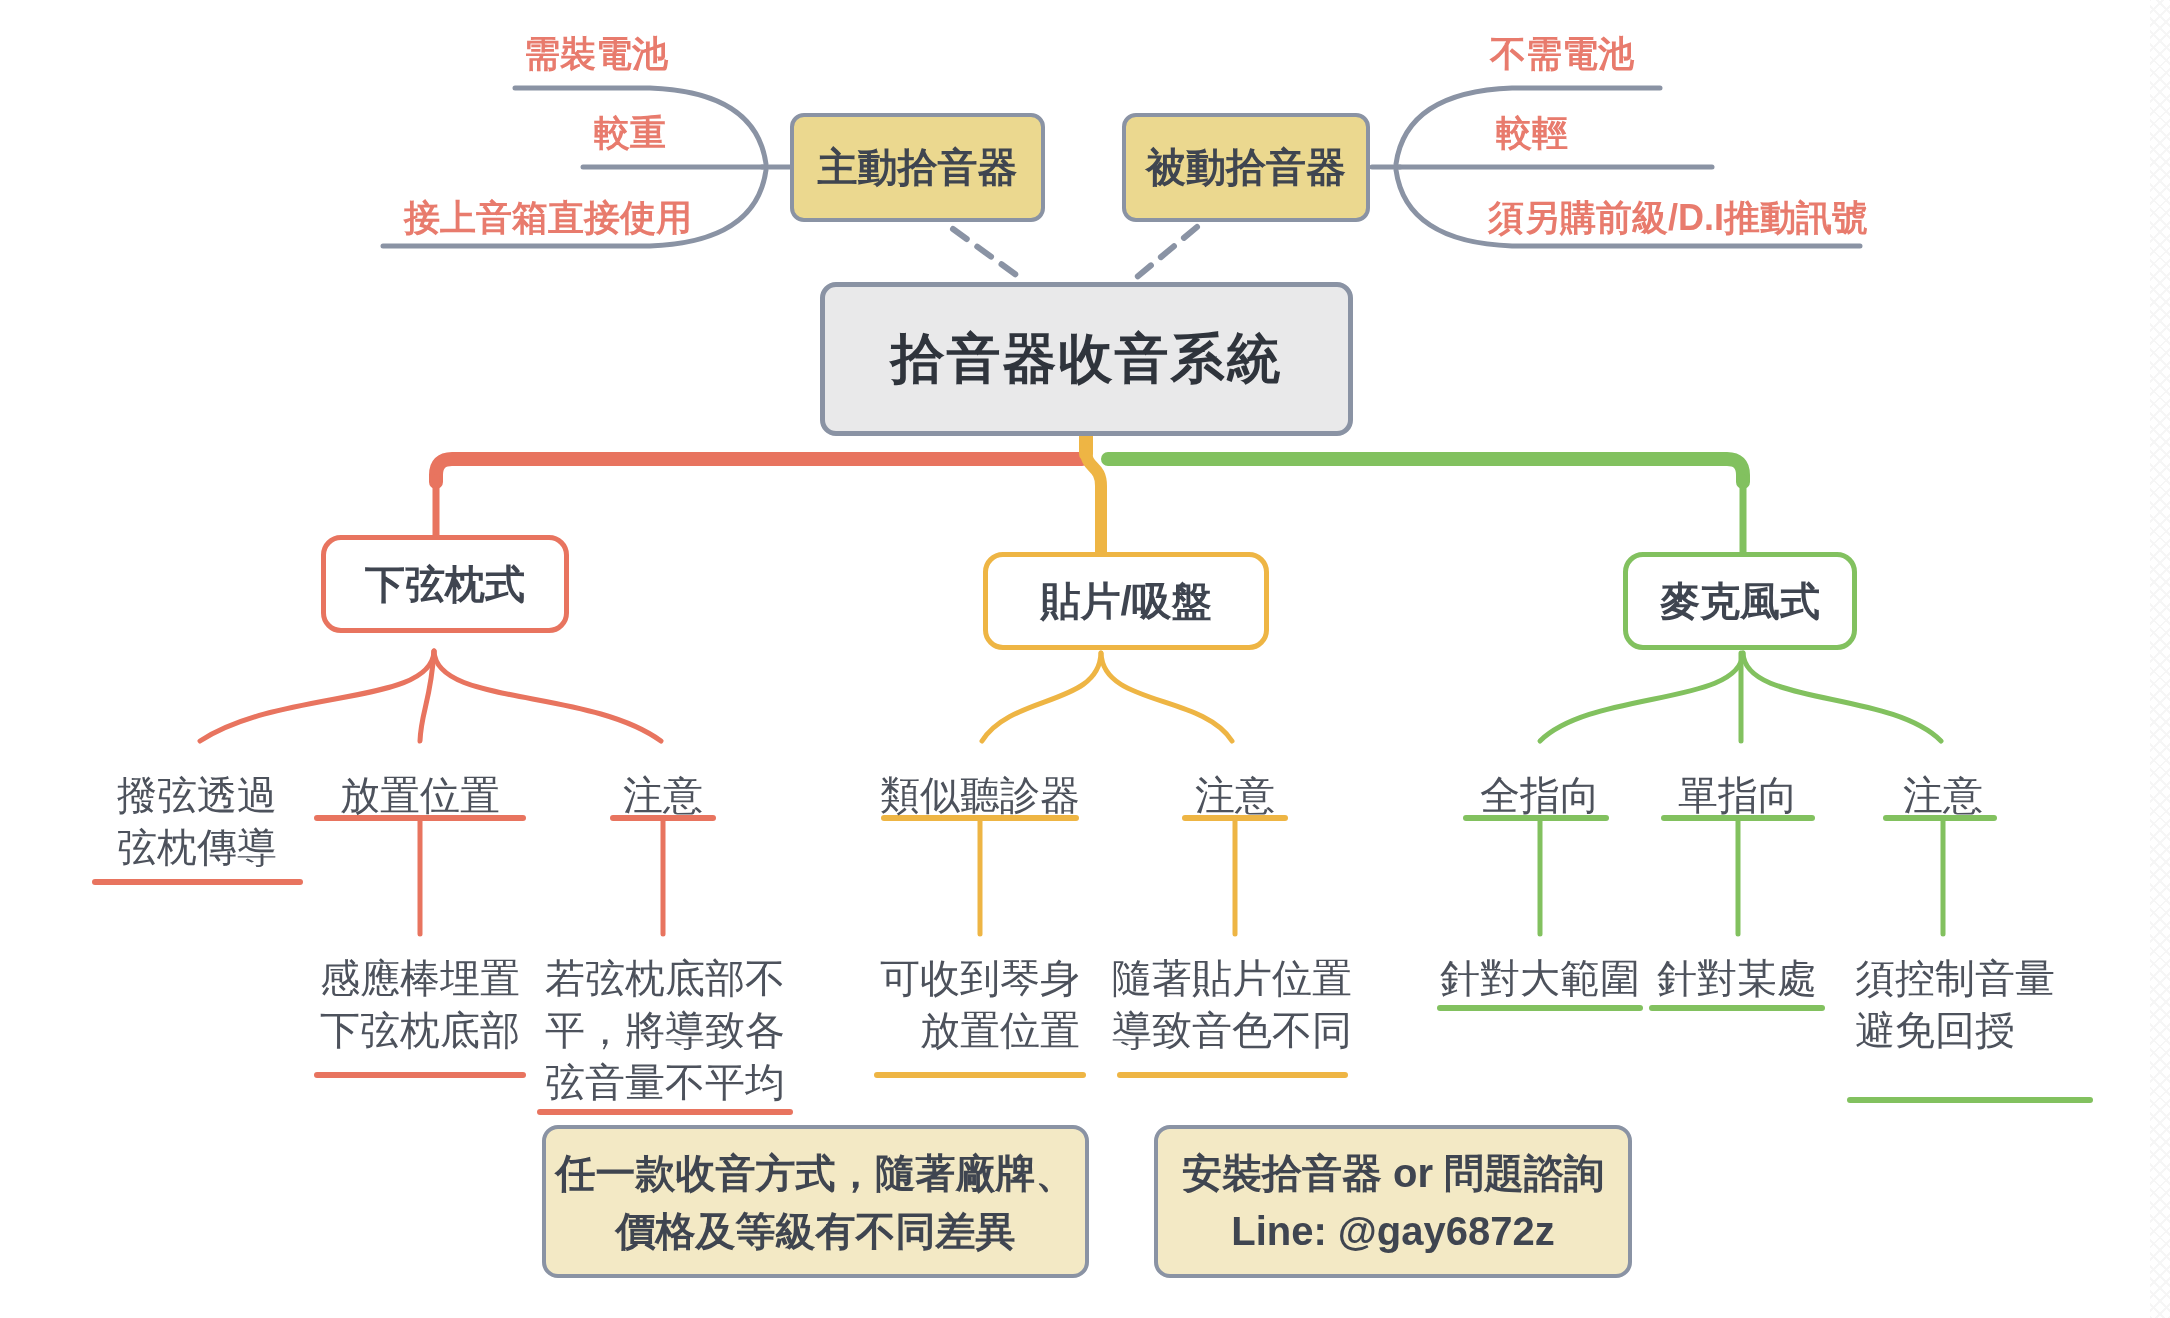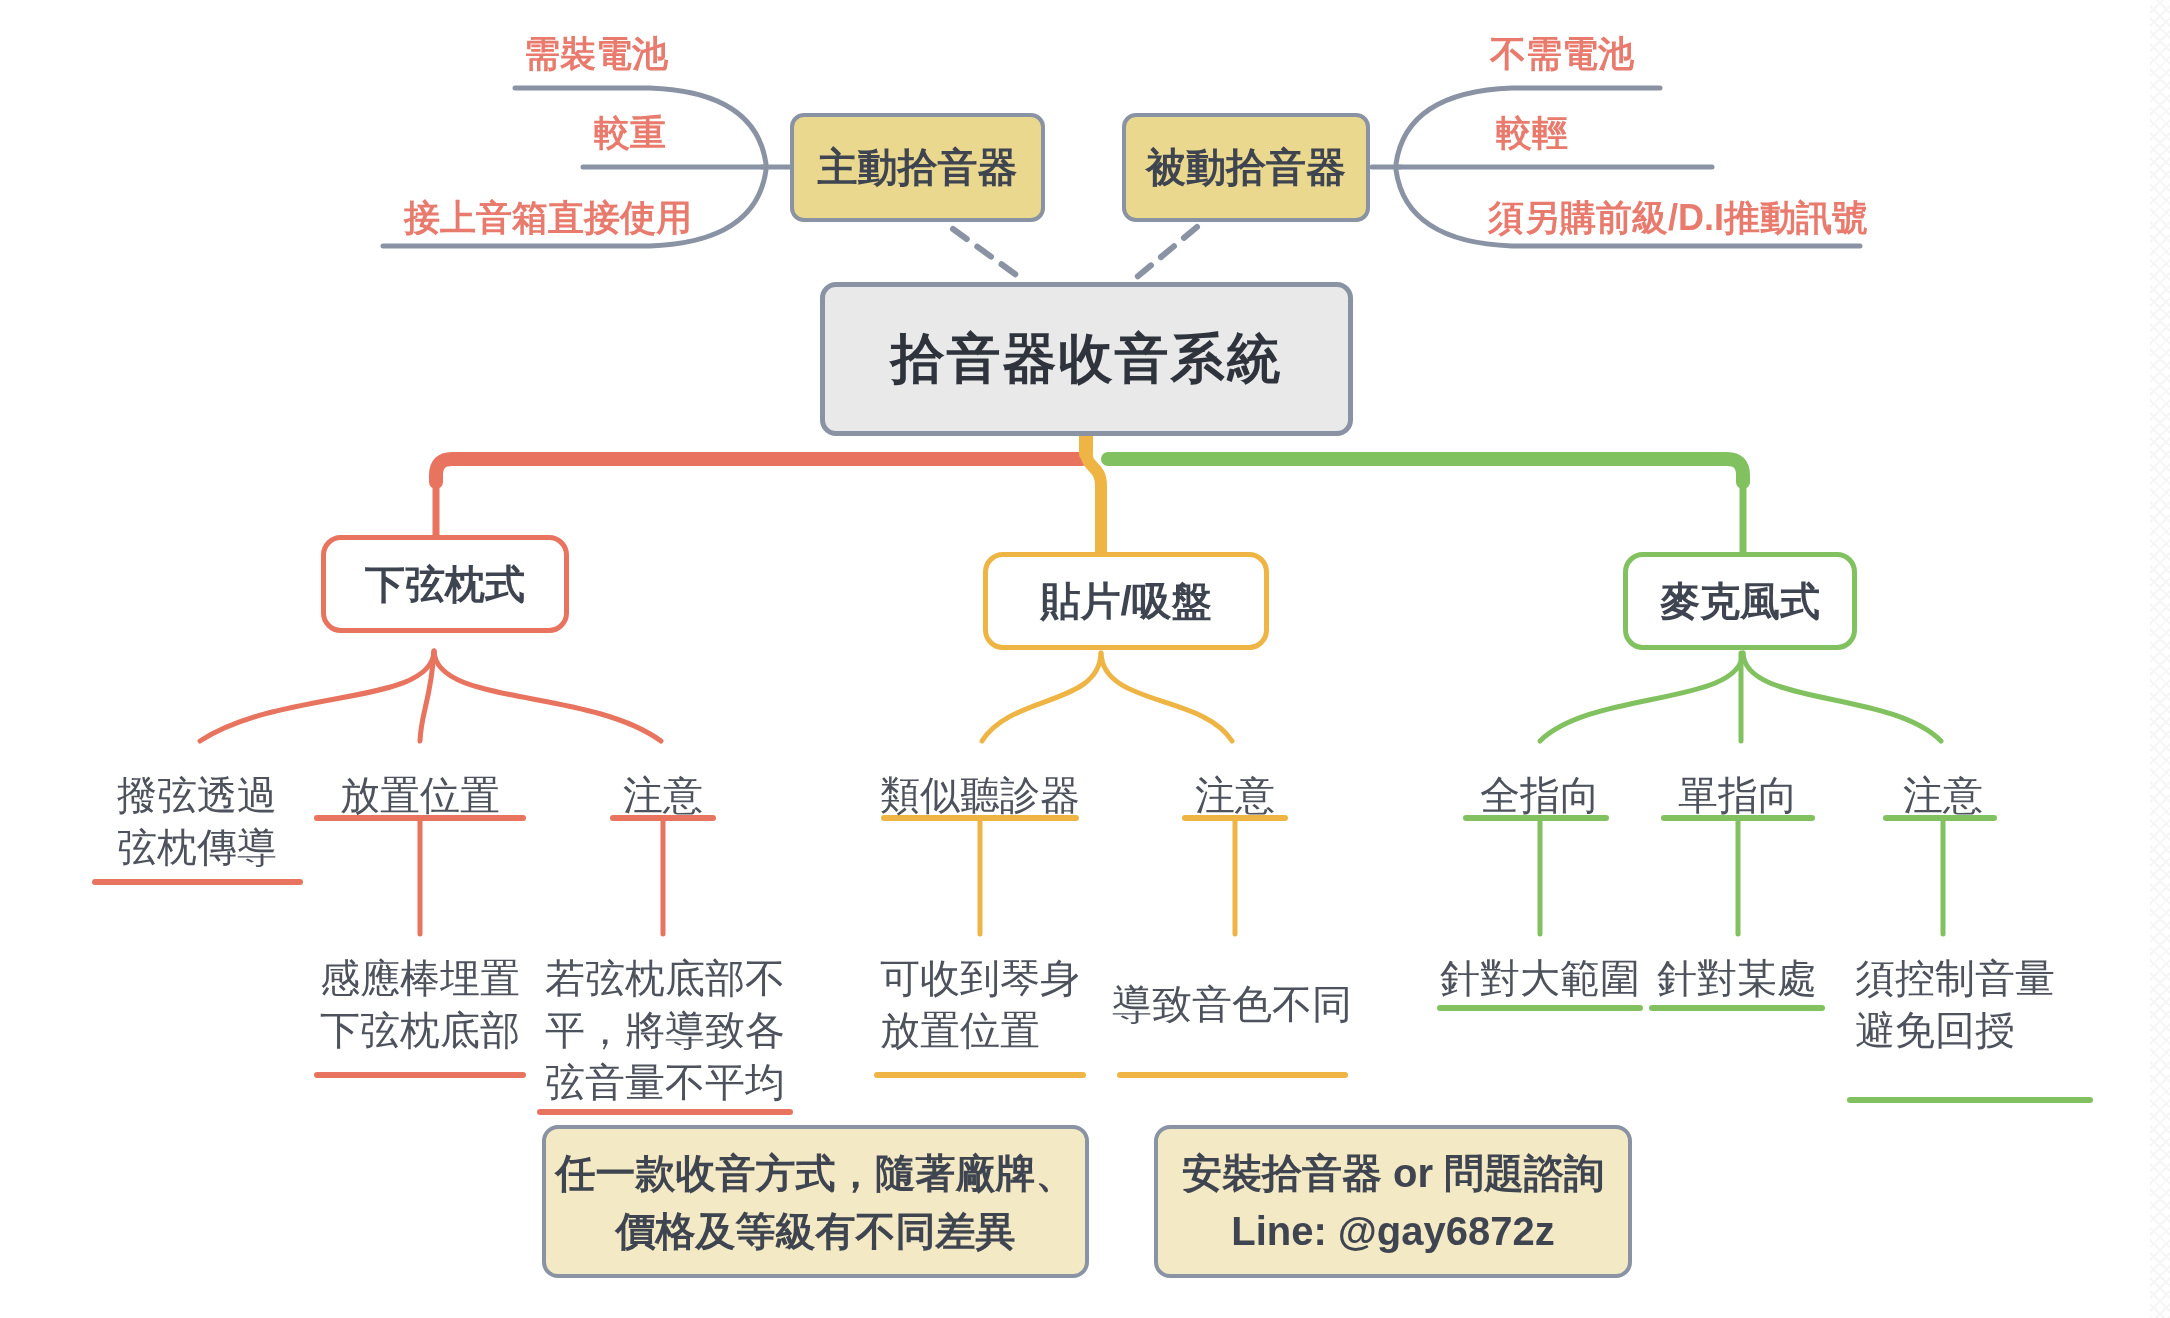--- a/index.html
+++ b/index.html
@@ -2,21 +2,21 @@
 <html><head>
 <meta charset="utf-8">
 <style>
   html,body{margin:0;padding:0;background:#ffffff;}
   .canvas{
     position:relative;width:2170px;height:1318px;background:#ffffff;
     font-family:"Liberation Sans",sans-serif;overflow:hidden;
   }
   .wires{position:absolute;left:0;top:0;width:2170px;height:1318px;}
   .abs{position:absolute;}
-  .ctr{transform:translate(-50%,-50%);text-align:left;}
+  .ctr{transform:translate(-50%,-50%);text-align:right;}
   .vctr{transform:translate(0,-50%);text-align:left;}
   .red-label{color:#e87b6d;font-weight:700;font-size:36px;white-space:nowrap;}
   .node{
     position:absolute;display:flex;align-items:center;justify-content:center;
     box-sizing:border-box;white-space:nowrap;font-weight:700;color:#3f4550;
   }
   .topnode{background:#ebd88f;border:4px solid #8a93a4;border-radius:14px;font-size:40px;}
   .rootnode{background:#e9e9ea;border:5px solid #8a93a4;border-radius:16px;font-size:54px;color:#2f343c;letter-spacing:2px;}
   .l2{background:#ffffff;border:5px solid;border-radius:20px;font-size:40px;}
   .b-red{border-color:#e8745f;}
@@ -174,20 +174,21 @@
     <div>若弦枕底部不</div>
     <div>平，將導致各</div>
     <div>弦音量不平均</div>
   </div>
 
   <div class="abs ctr t3" style="left:980px;top:988px">
     <div>可收到琴身</div>
     <div>放置位置</div>
   </div>
   <div class="abs ctr t3" style="left:1232px;top:988px">
+    <div>隨著貼片位置</div>
     <div>導致音色不同</div>
   </div>
 
   <div class="abs ctr t3" style="left:1540px;top:962px">針對大範圍</div>
   <div class="abs ctr t3" style="left:1737px;top:962px">針對某處</div>
   <div class="abs vctr t3" style="left:1855px;top:988px">
     <div>須控制音量</div>
     <div>避免回授</div>
   </div>
 

